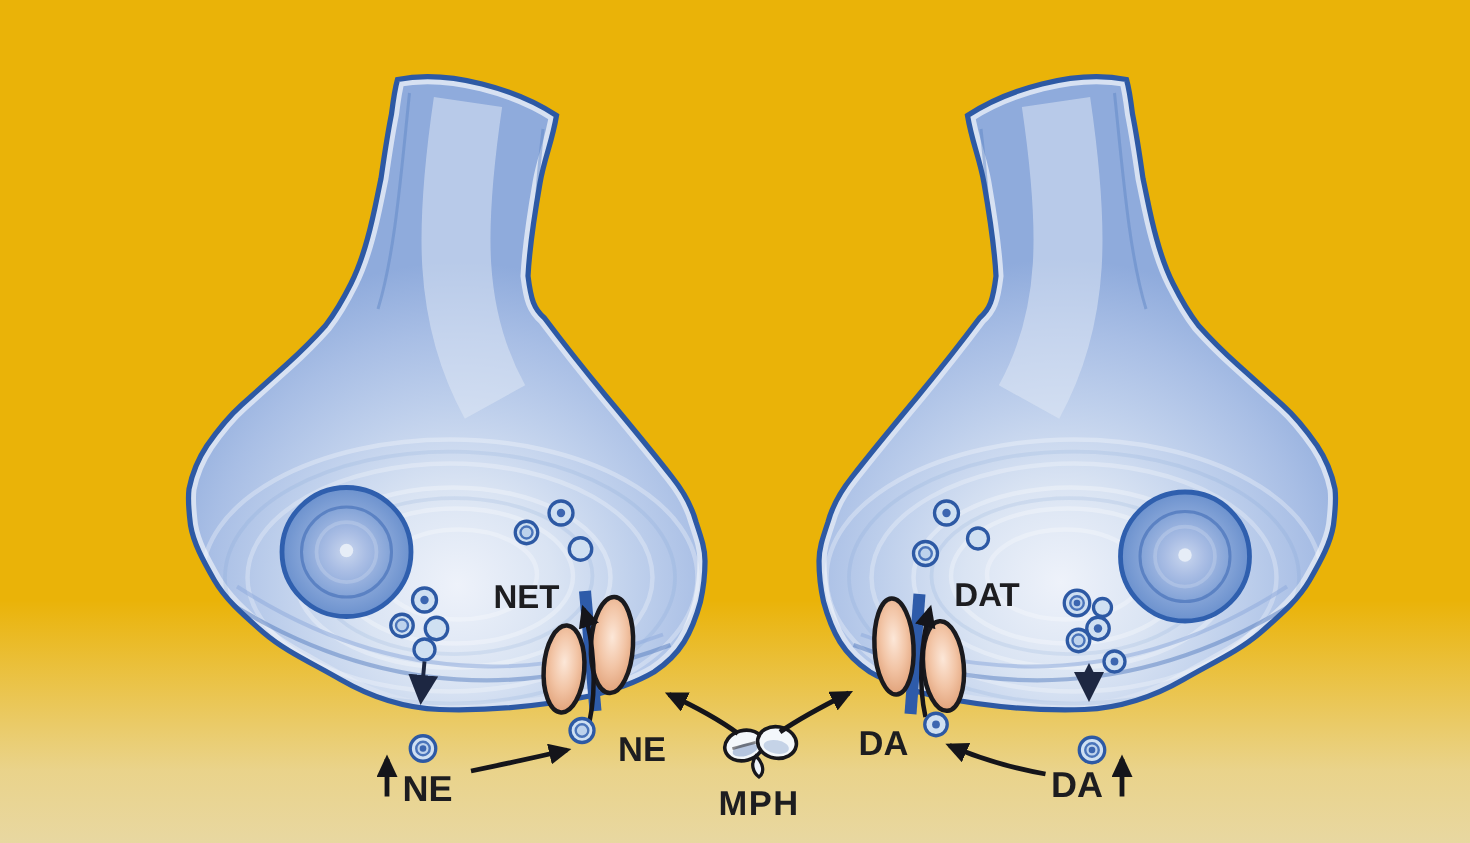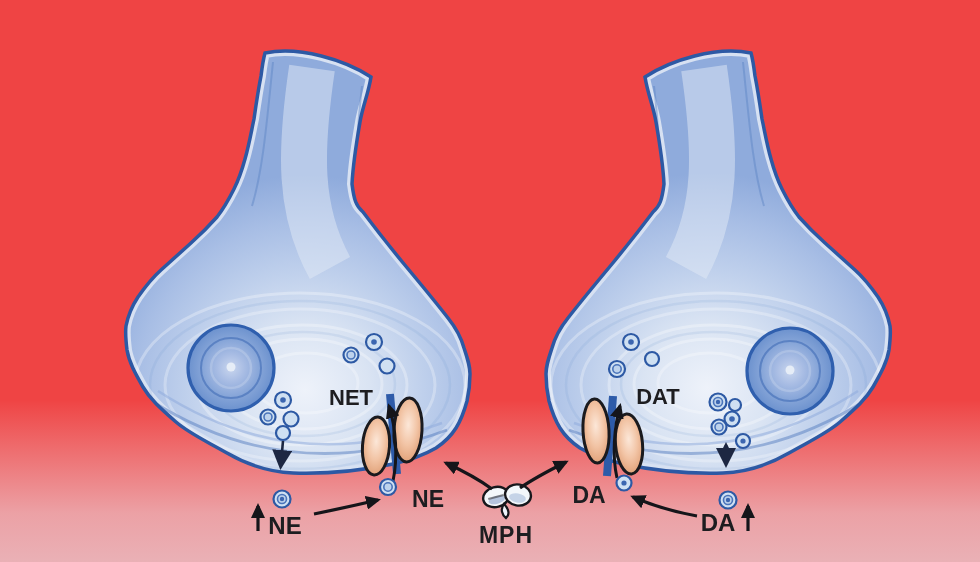--- a/index.html
+++ b/index.html
@@ -1,16 +1,16 @@
 <!DOCTYPE html>
 <html><head>
 <meta charset="utf-8">
 <style>
   html,body{margin:0;padding:0;background:#ffffff;}
-  .stage{width:980px;height:562px;position:relative;overflow:hidden;background:#ef4444;}
+  .stage{width:980px;height:562px;position:relative;overflow:hidden;background:#eab308;}
   svg{display:block;}
   text.lbl{
     font-family:"Liberation Sans", sans-serif;
     font-weight:700;
     fill:#1d1d20;
   }
 </style>
 </head>
 <body>
 

